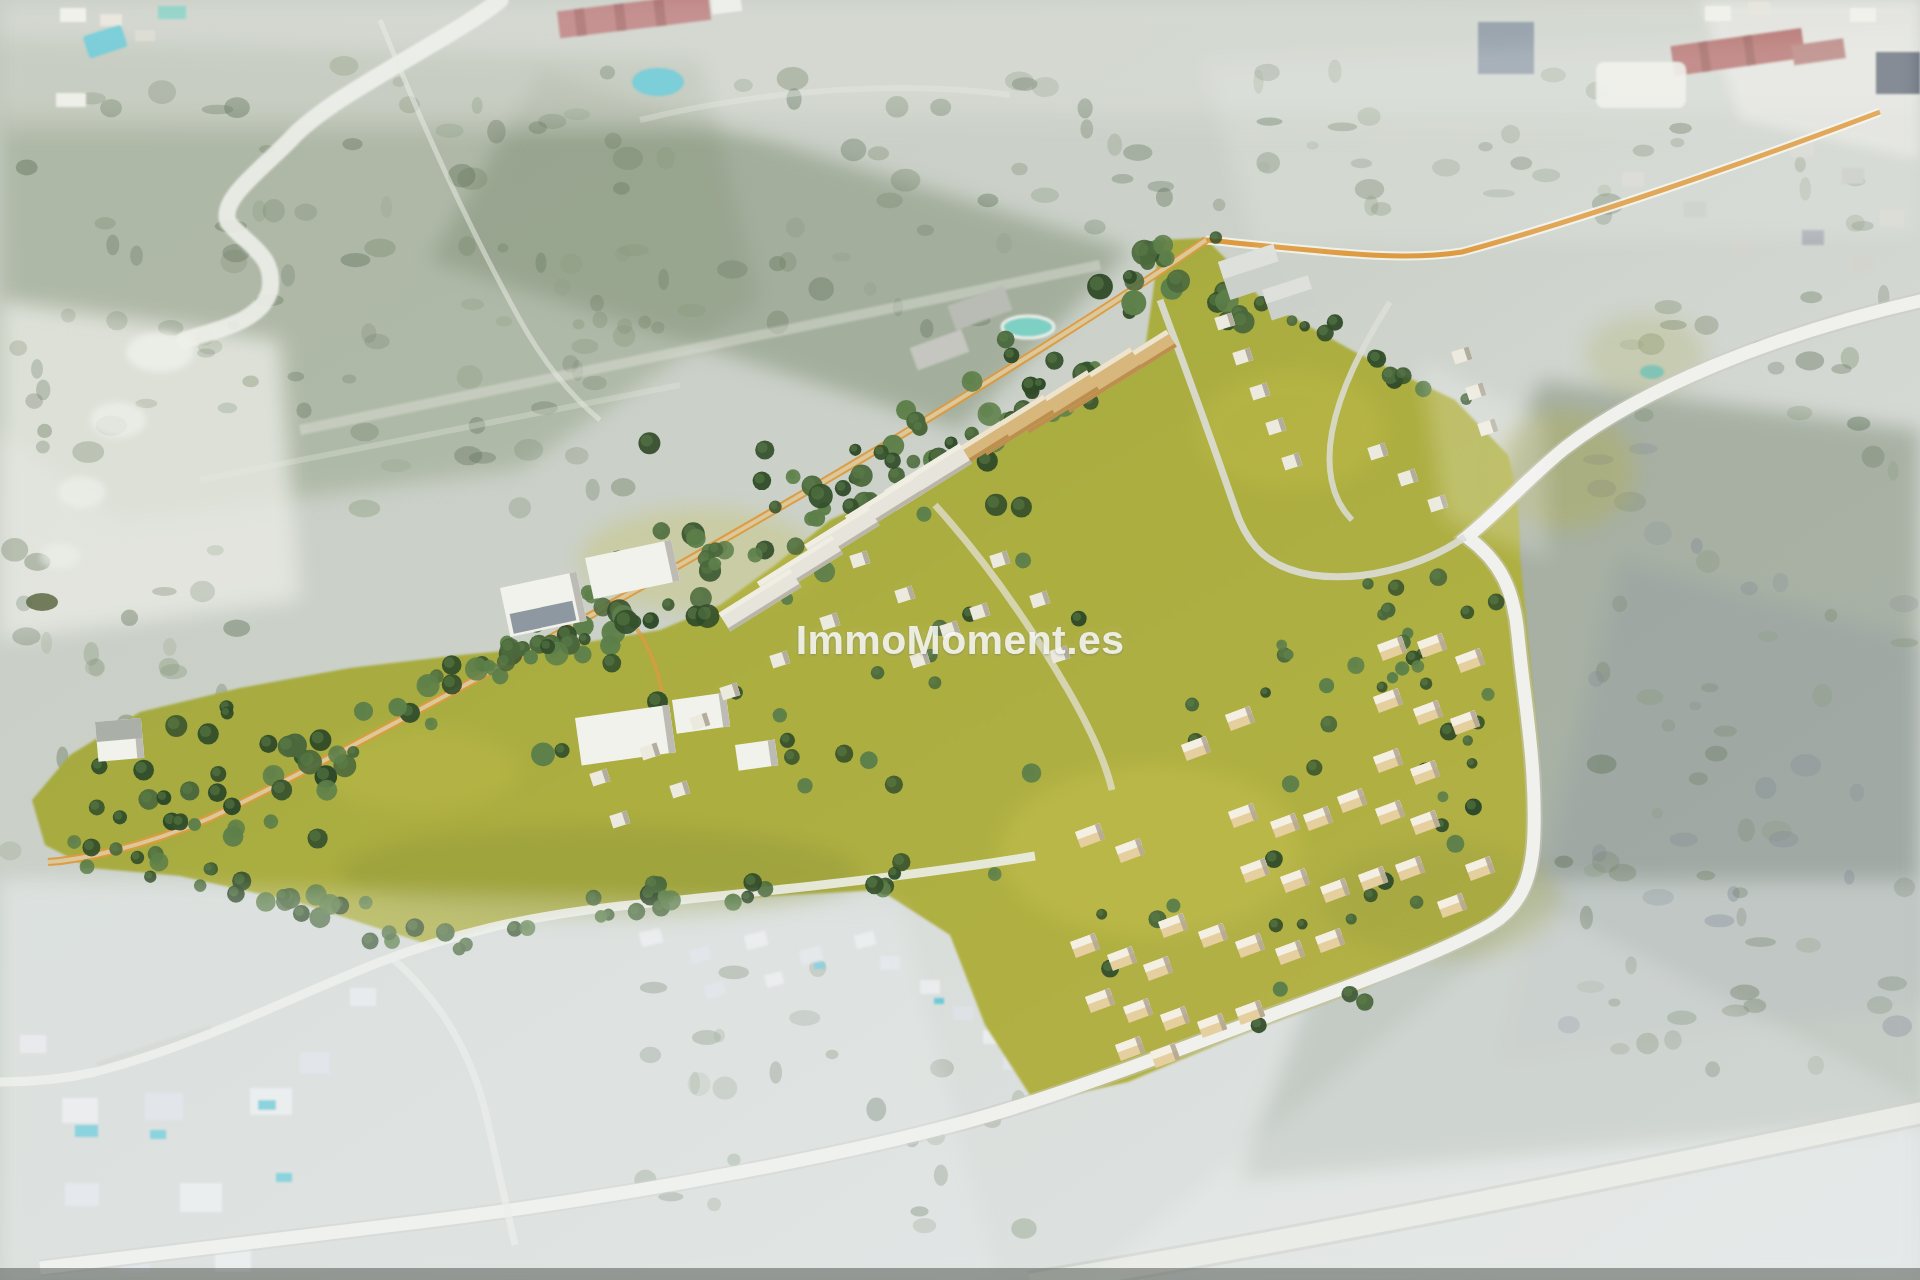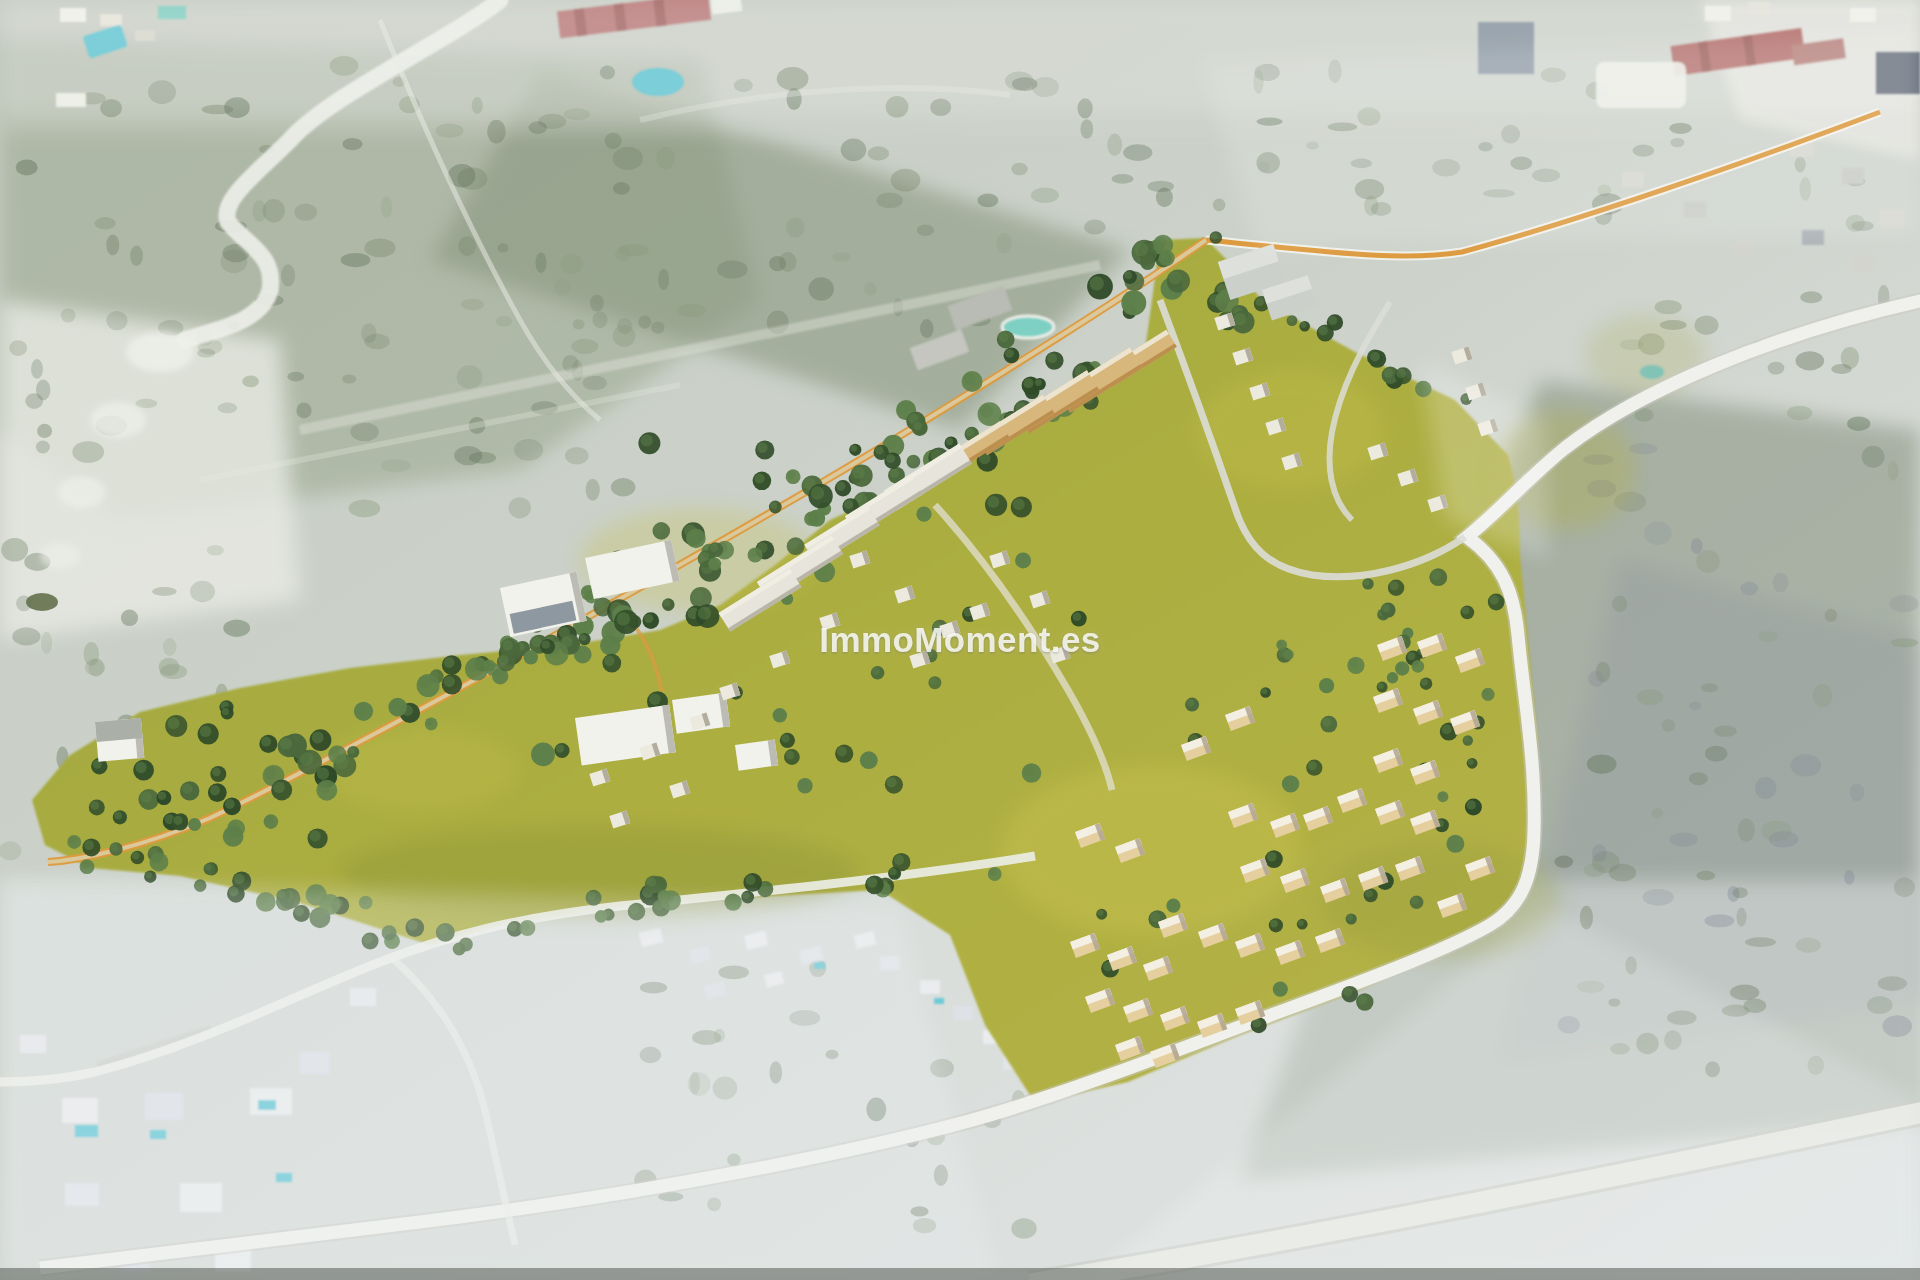--- a/index.html
+++ b/index.html
@@ -1,21 +1,21 @@
 <!DOCTYPE html>
 <html style="--aerial_light: #d6dad2; --aerial_mid: #c2c9bf; --aerial_blue: #dfe4e6; --scrub_dark: #6b7a63; --scrub: #76856a; --scrub_light: #8a9a7e; --hill_sage: #95a090; --hill_slate: #848b99; --track_white: #edefe9; --road_white: #f0f1ed; --road_casing: #c9cac2; --road_orange: #dd9a3e; --path_beige: #dcc99b; --grass: #a9ab3f; --grass_light: #c6c150; --grass_dark: #8a9238; --tree_dark: #35512c; --tree: #4a683c; --tree_light: #5d7f4a; --tree_deep: #2f4a28; --villa_tan: #e5cf9f; --villa_side: #b0a590; --building_white: #f2f2ec; --building_side: #bcbcb4; --row_tan: #d8b77c; --row_gray: #e6e4db; --glass_dark: #7b8894; --pool_teal: #5fc8d6; --pool_green: #7fd0c4; --roof_red: #b06b66; --roof_pink: #bd8382; --roof_slate: #5f6874; --suburb_roof: #d8d8d2; --pond_dark: #5c6a43;"><head>
 <meta charset="utf-8">
 <style>
   html,body{margin:0;padding:0;background:#222;}
   #stage{position:relative;width:1920px;height:1280px;overflow:hidden;
          font-family:"Liberation Sans", sans-serif;}
   #scene{position:absolute;left:0;top:0;width:100%;height:100%;display:block;}
   #watermark{
     position:absolute;left:50%;top:50%;transform:translate(-50%,-50%);
-    font-size:35px;font-weight:700;letter-spacing:.4px;
+    font-size:41px;font-weight:700;letter-spacing:.4px;
     color:rgba(255,255,255,.82);
     text-shadow:0 1px 3px rgba(90,95,90,.4), 0 0 10px rgba(255,255,255,.15);
     white-space:nowrap;user-select:none;
   }
 </style>
 </head>
 <body>
 
 <div id="stage">
 <svg id="scene" viewBox="0 0 1920 1280" preserveAspectRatio="none">

